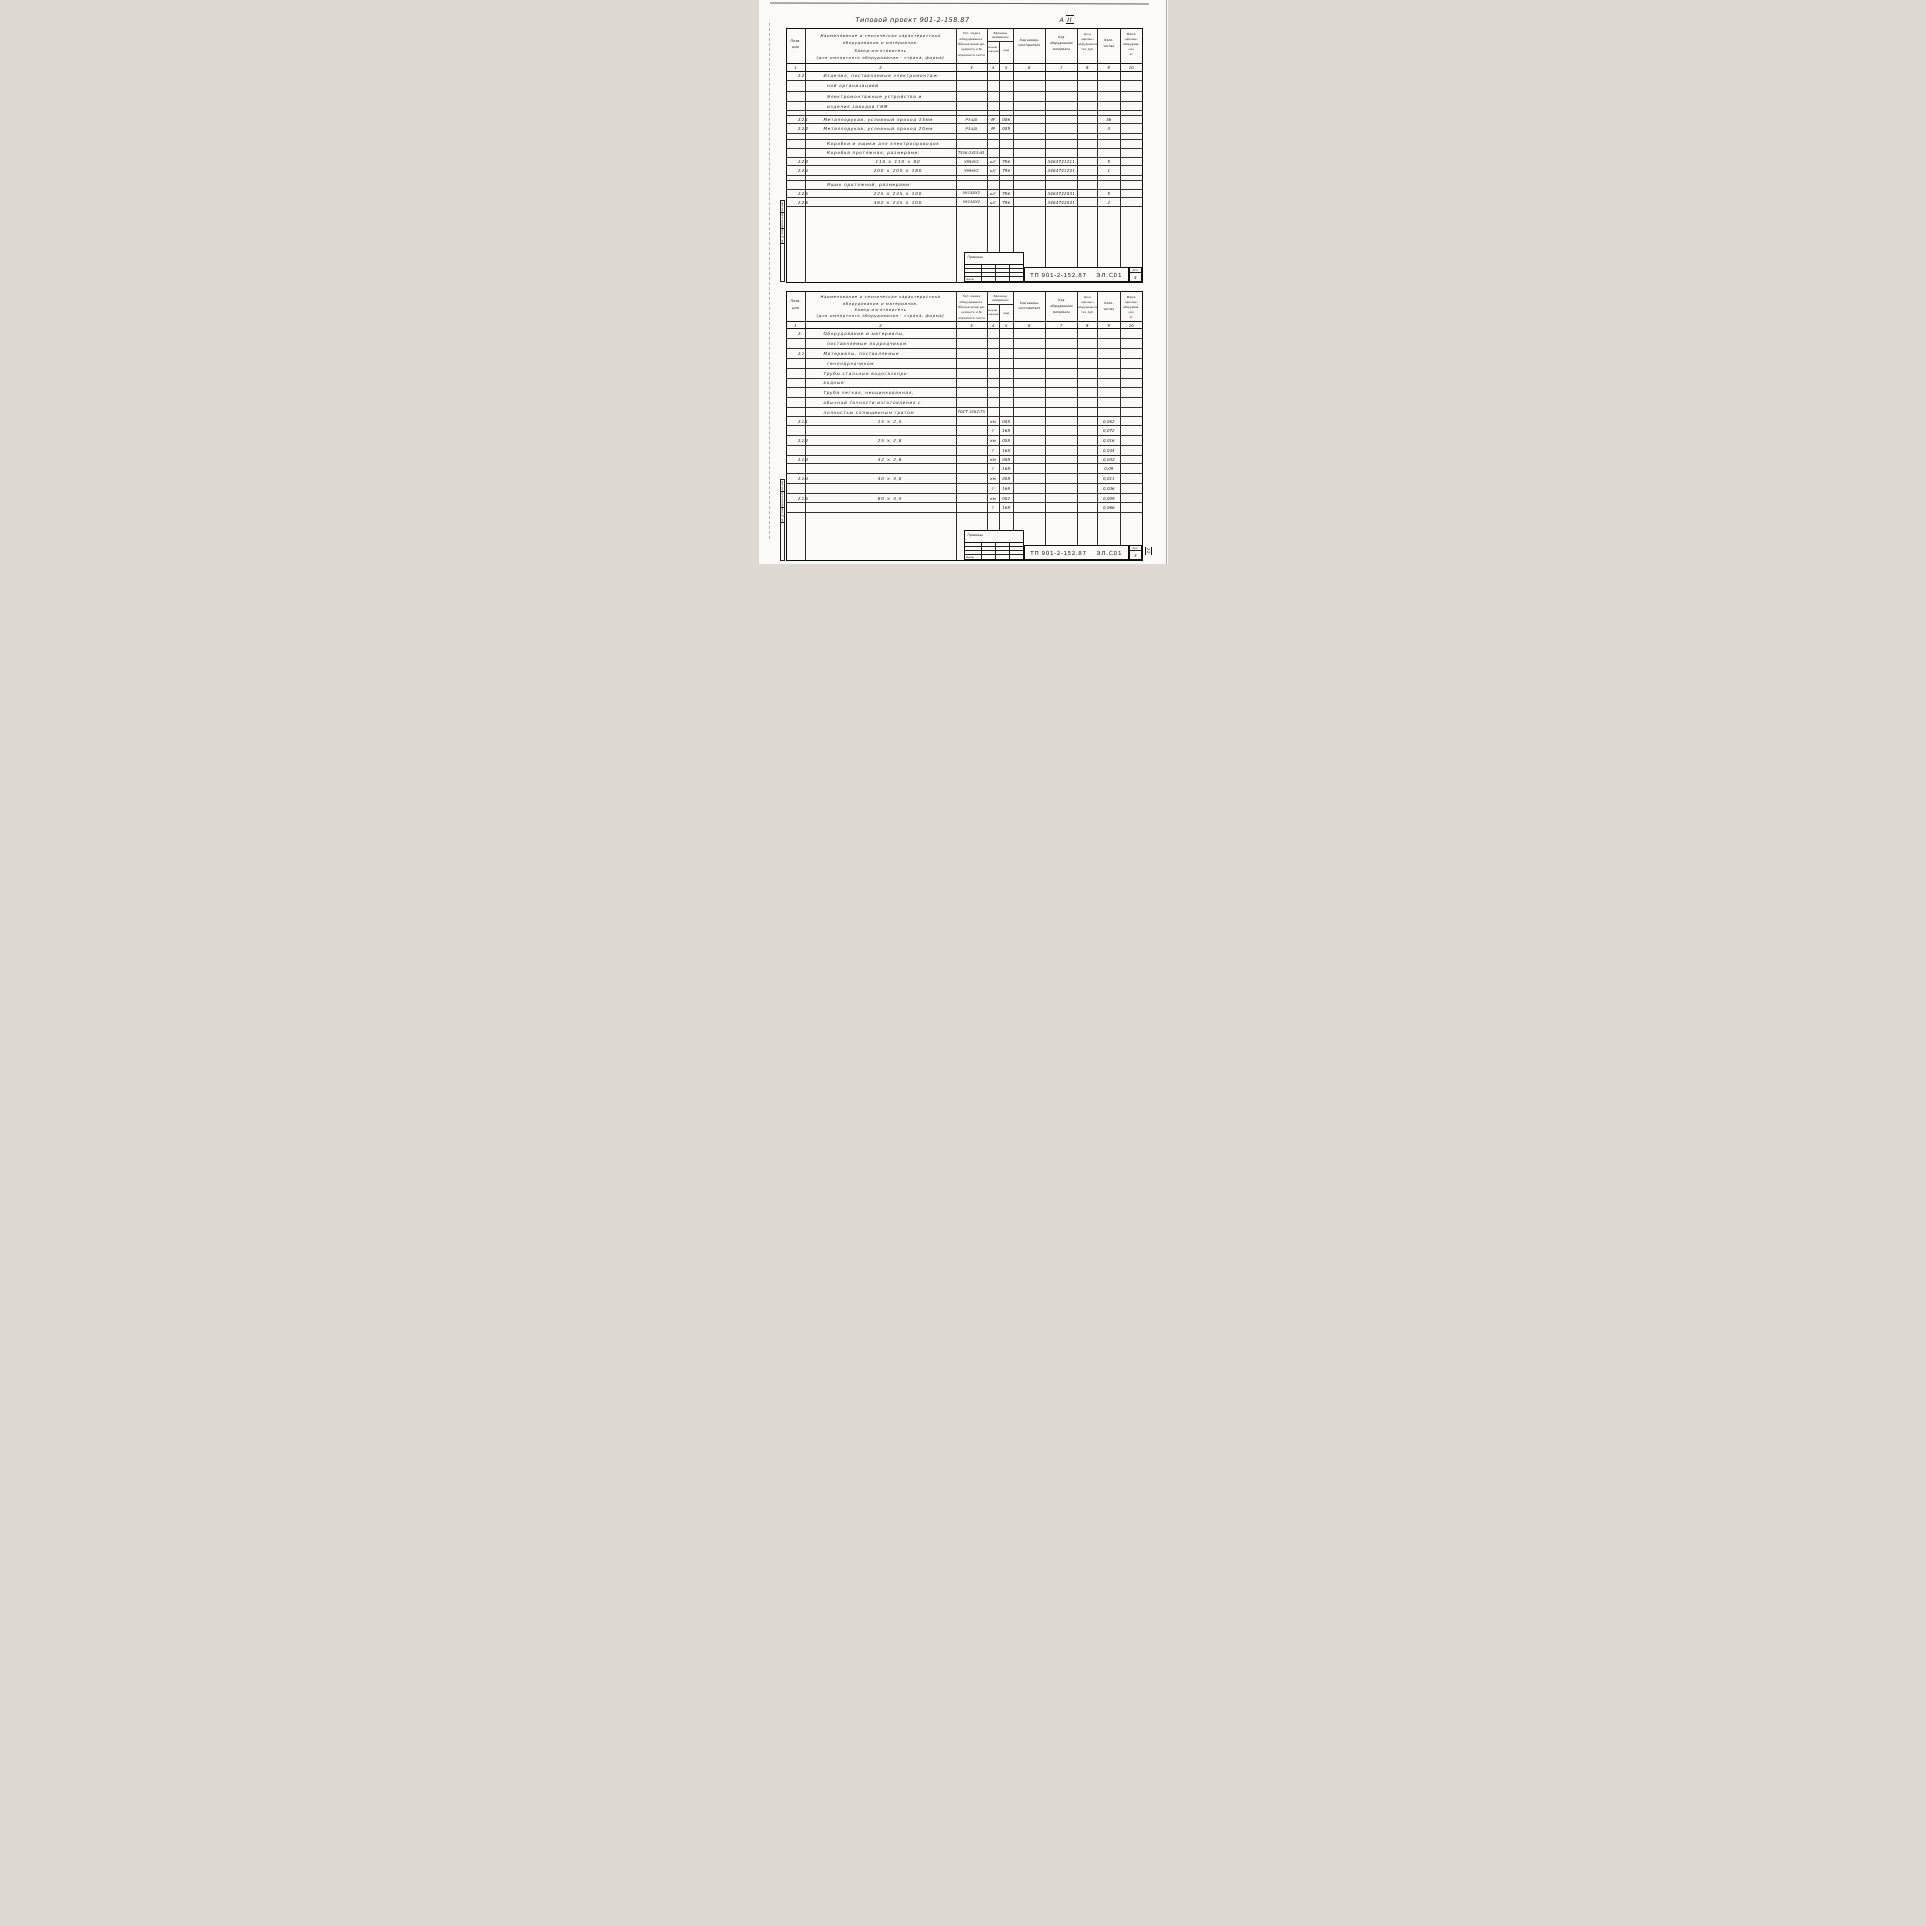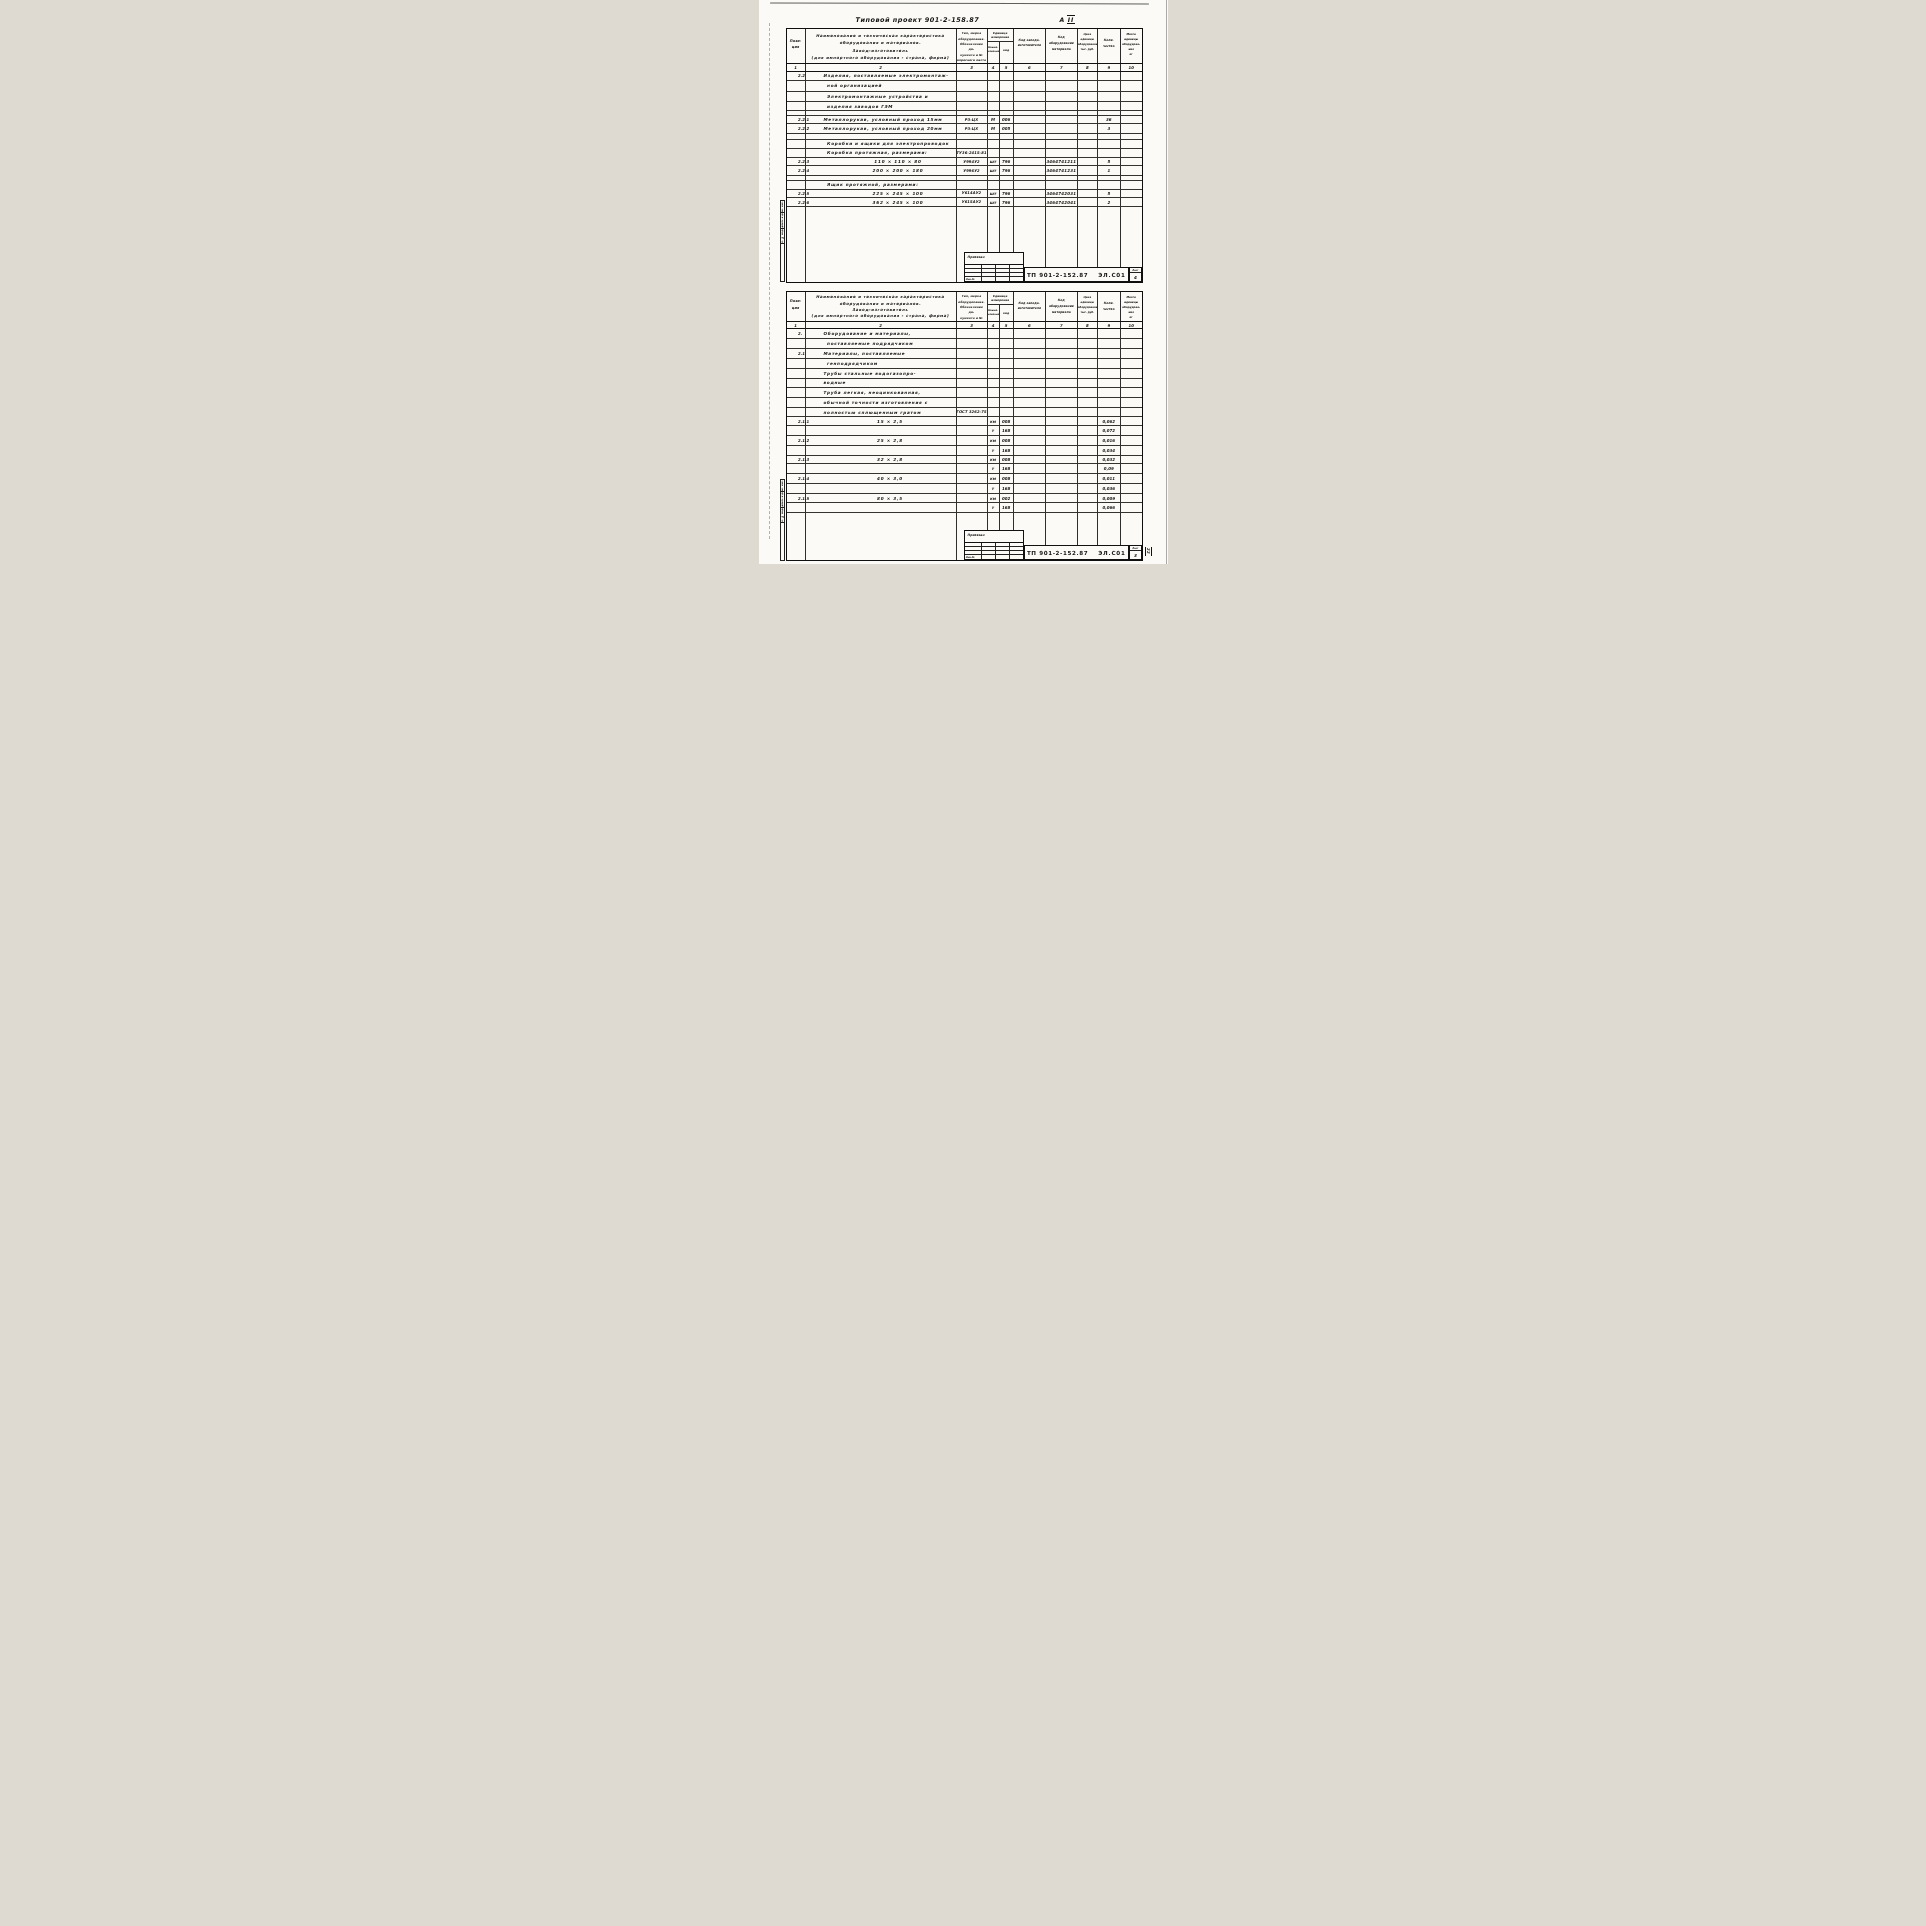--- a/index.html
+++ b/index.html
@@ -4,21 +4,20 @@
 <style>
   html,body{margin:0;padding:0;background:#dedad2;}
   .page{
     position:relative;
     width:409px;height:564px;
     margin:0 auto;
     background:#fbfaf6;
     overflow:hidden;
     font-family:"DejaVu Sans",sans-serif;
     color:#141414;
-    font-weight:bold;
   }
   
   .scan-top{position:absolute;top:2.7px;left:11.6px;width:379px;height:1.2px;background:#1d1d1d;opacity:.7;transform:rotate(.12deg);border-radius:0.8px;}
   .scan-right{position:absolute;top:0;right:1.2px;width:0.8px;height:100%;background:#444;opacity:.45;}
   .scan-fold{position:absolute;top:23px;left:10.8px;height:516px;border-left:0.4px dashed #777;opacity:.55;}
   
   .doc-title{position:absolute;left:97px;top:16px;font-style:italic;font-size:6.5px;letter-spacing:0.5px;white-space:nowrap;}
   .page-mark{position:absolute;left:301px;top:15.4px;font-style:italic;font-size:6.2px;letter-spacing:0.8px;}
   .page-mark .roman{display:inline-block;border-top:0.6px solid #141414;border-bottom:0.6px solid #141414;padding:0 1.2px;margin-left:1.5px;}
   

